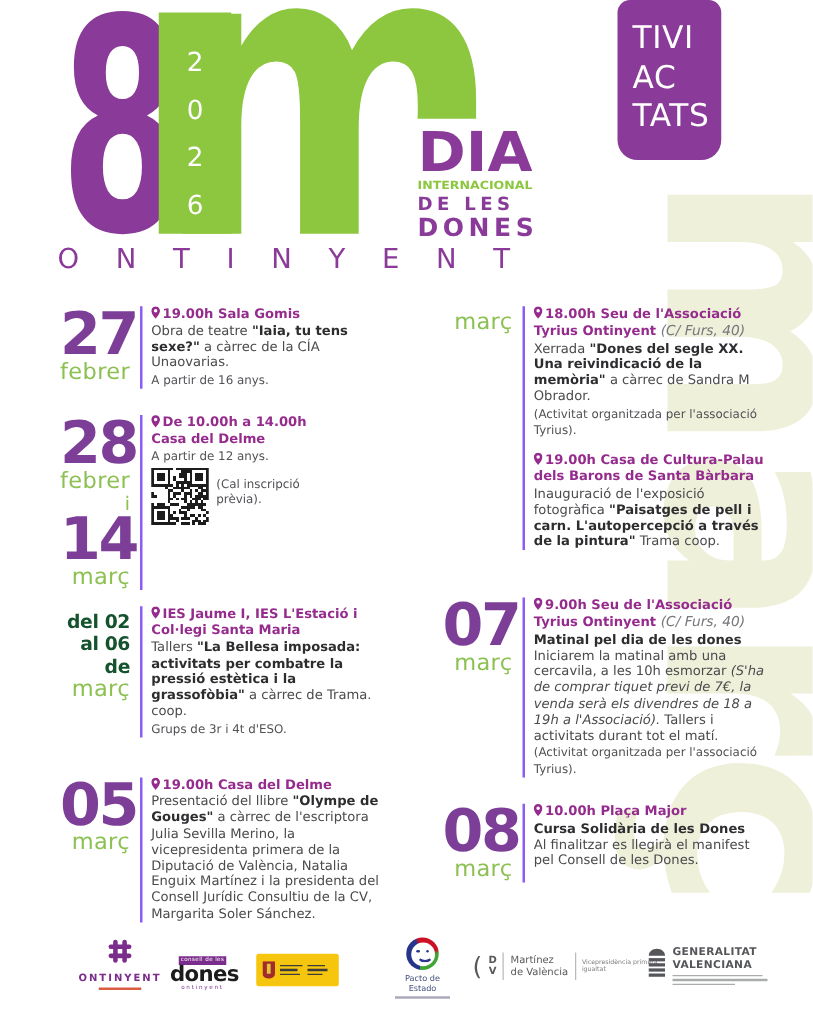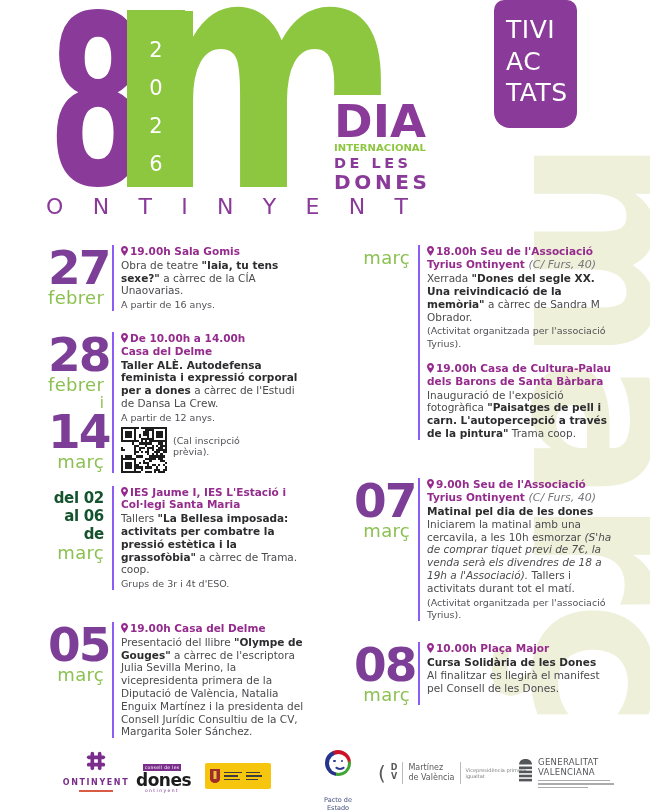--- a/index.html
+++ b/index.html
@@ -67,30 +67,30 @@
   .gob-bars .bar{height:1.5px;background:#3c3c3c;margin:2px 0}
   #f-pacto{left:312px;top:4px;width:52px;text-align:center}
   .p-ring{width:26px;height:26px;border-radius:50%;margin:0 auto;
           background:conic-gradient(from 200deg,#27348b 0 130deg,#cc1126 145deg 235deg,#3fa535 250deg 350deg,#27348b 350deg);
           position:relative}
   .p-face{position:absolute;inset:3.5px;background:#fff;border-radius:50%}
   .p-face:before,.p-face:after{content:"";position:absolute;width:2.5px;height:2.5px;border-radius:50%;background:#2b3990;top:6px}
   .p-face:before{left:4.5px}.p-face:after{right:4.5px}
   .p-smile{position:absolute;left:4px;top:2px;width:10px;height:10px;border:2px solid transparent;
            border-bottom-color:#2b3990;border-radius:50%}
-  #f-pacto .plabel{font-size:6.5px;color:#43507e;margin-top:20px}
+  #f-pacto .plabel{font-size:6.5px;color:#43507e;margin-top:3px}
   #f-pacto .pline{width:44px;height:1.5px;background:#aab;margin:2px auto 0}
   #f-dipu{left:378px;top:16px;display:flex;align-items:center;gap:5px;color:#58595b}
   .dv-paren{font-size:20px;line-height:1;color:#58595b}
   .dv-letters{font-size:8px;font-weight:700;line-height:1.1;text-align:center}
   .vline{width:1px;height:22px;background:#b9babc}
   .dipu-name{font-size:8px;line-height:1.2}
   .dipu-dept{font-size:5px;line-height:1.3;color:#7d7e80}
   #f-gva{left:518px;top:12px;display:flex;align-items:flex-start;gap:5px;color:#55565a}
-  .gva-text .gva-main{font-size:8.5px;font-weight:400;line-height:1.15;letter-spacing:.3px}
+  .gva-text .gva-main{font-size:8.5px;font-weight:700;line-height:1.15;letter-spacing:.3px}
   .gva-text .mbar{height:1.5px;background:#a9abad;margin:2px 0}
 </style>
 </head>
 <body>
 
 <div class="watermark">març</div>
 
 <svg class="logo-svg" width="650" height="235" viewBox="0 0 650 235">
   <text x="48" y="184" font-family="DejaVu Sans, sans-serif" font-size="236" font-weight="bold" fill="#8a3a98" textLength="100" lengthAdjust="spacingAndGlyphs">8</text>
   <text x="124" y="187" font-family="DejaVu Sans, sans-serif" font-size="322" font-weight="bold" fill="#8dc63f" textLength="278" lengthAdjust="spacingAndGlyphs">m</text>
@@ -138,21 +138,20 @@
           <div class="d-month">febrer</div>
           <div class="d-sep">i</div>
           <div class="d-num">14</div>
           <div class="d-month">març</div>
         </div>
         <div class="etext">
           <div class="item">
             <div class="hdr"><svg class="pin" viewBox="0 0 10 14">
                 <path fill="currentColor" d="M5 0C2.2 0 0 2.2 0 5c0 3.7 5 9 5 9s5-5.3 5-9C10 2.2 7.8 0 5 0zm0 7A2 2 0 115 3a2 2 0 010 4z"></path>
               </svg><span class="s-b">De 10.00h a 14.00h</span><br><span class="s-b">Casa del Delme</span></div>
-            <div class="para"><span class="s-b">Taller ALÈ. Autodefensa feminista i expressió corporal per a dones</span><span class="s-r"> a càrrec de l'Estudi de Dansa La Crew.</span></div>
             <div class="para"><span class="s-i">A partir de 12 anys.</span></div>
             <div class="qrrow">
               <div class="qr">
                 <svg width="46" height="46" viewBox="0 0 46.2 46.2" shape-rendering="crispEdges">
                   <g fill="#1c1c1c">
                     <rect x="15.400000000000002" y="0" width="2.2" height="2.2"></rect>
                     <rect x="19.8" y="0" width="2.2" height="2.2"></rect>
                     <rect x="22" y="0" width="2.2" height="2.2"></rect>
                     <rect x="24.200000000000003" y="0" width="2.2" height="2.2"></rect>
                     <rect x="26.400000000000002" y="0" width="2.2" height="2.2"></rect>

